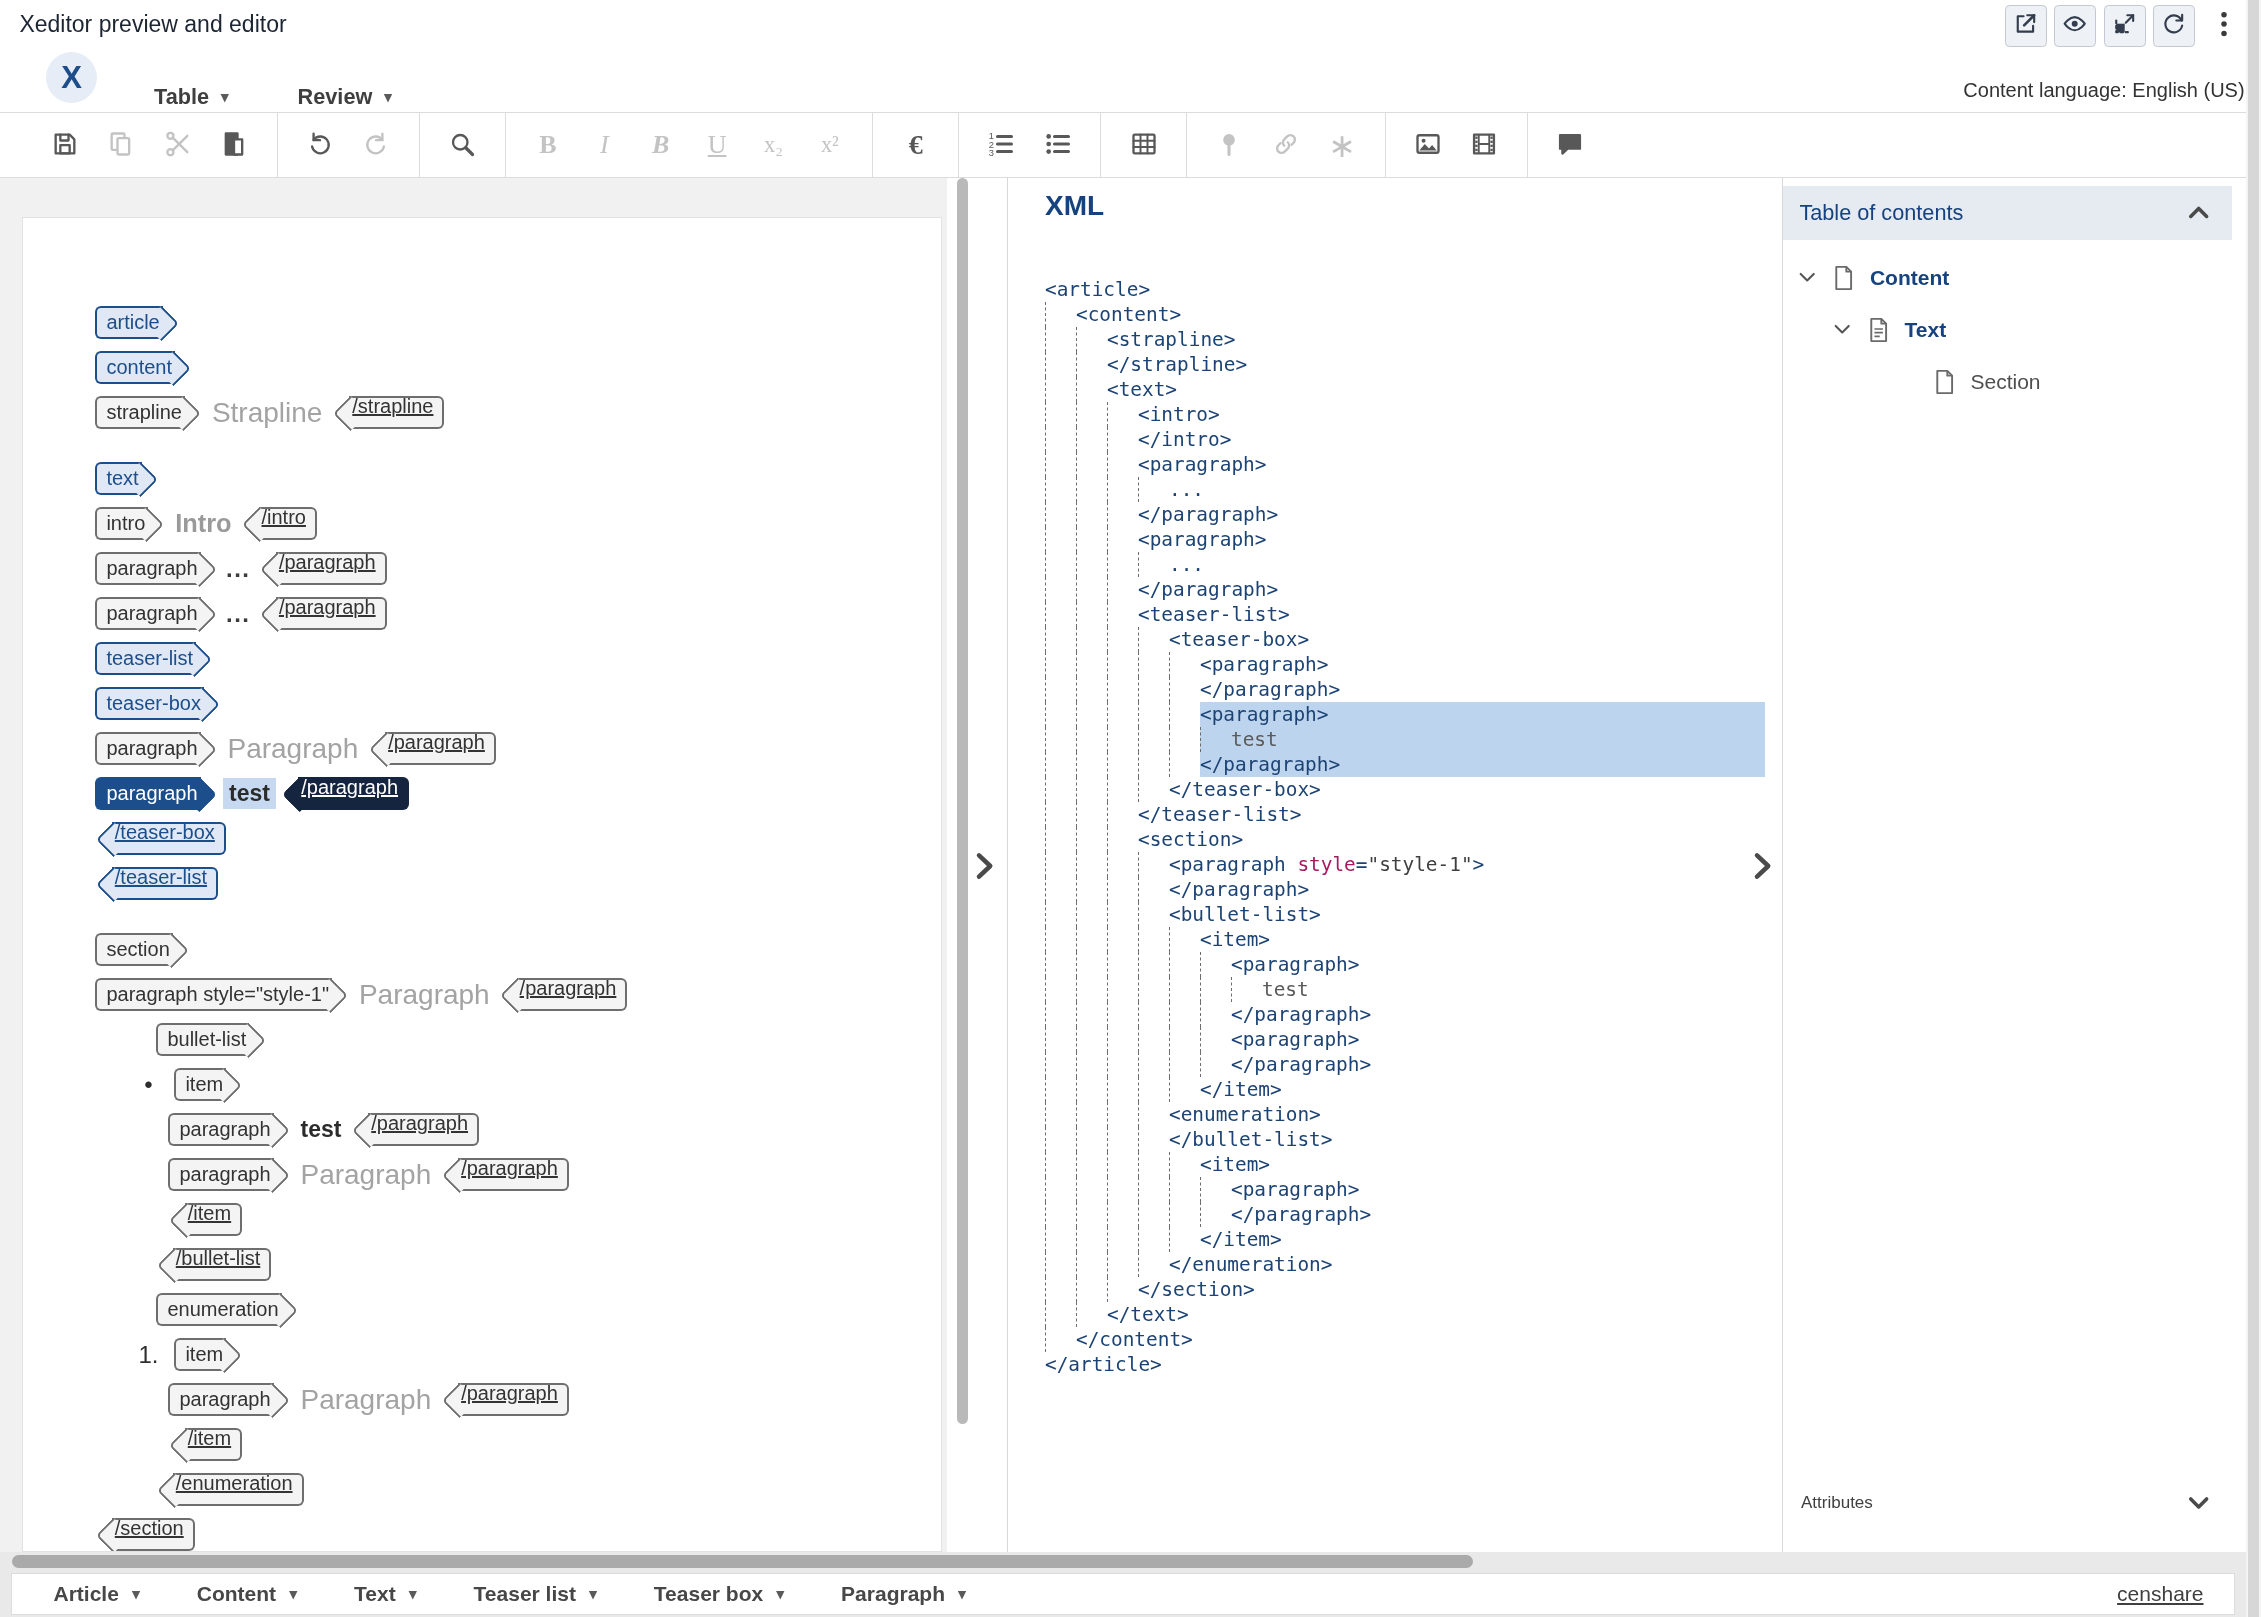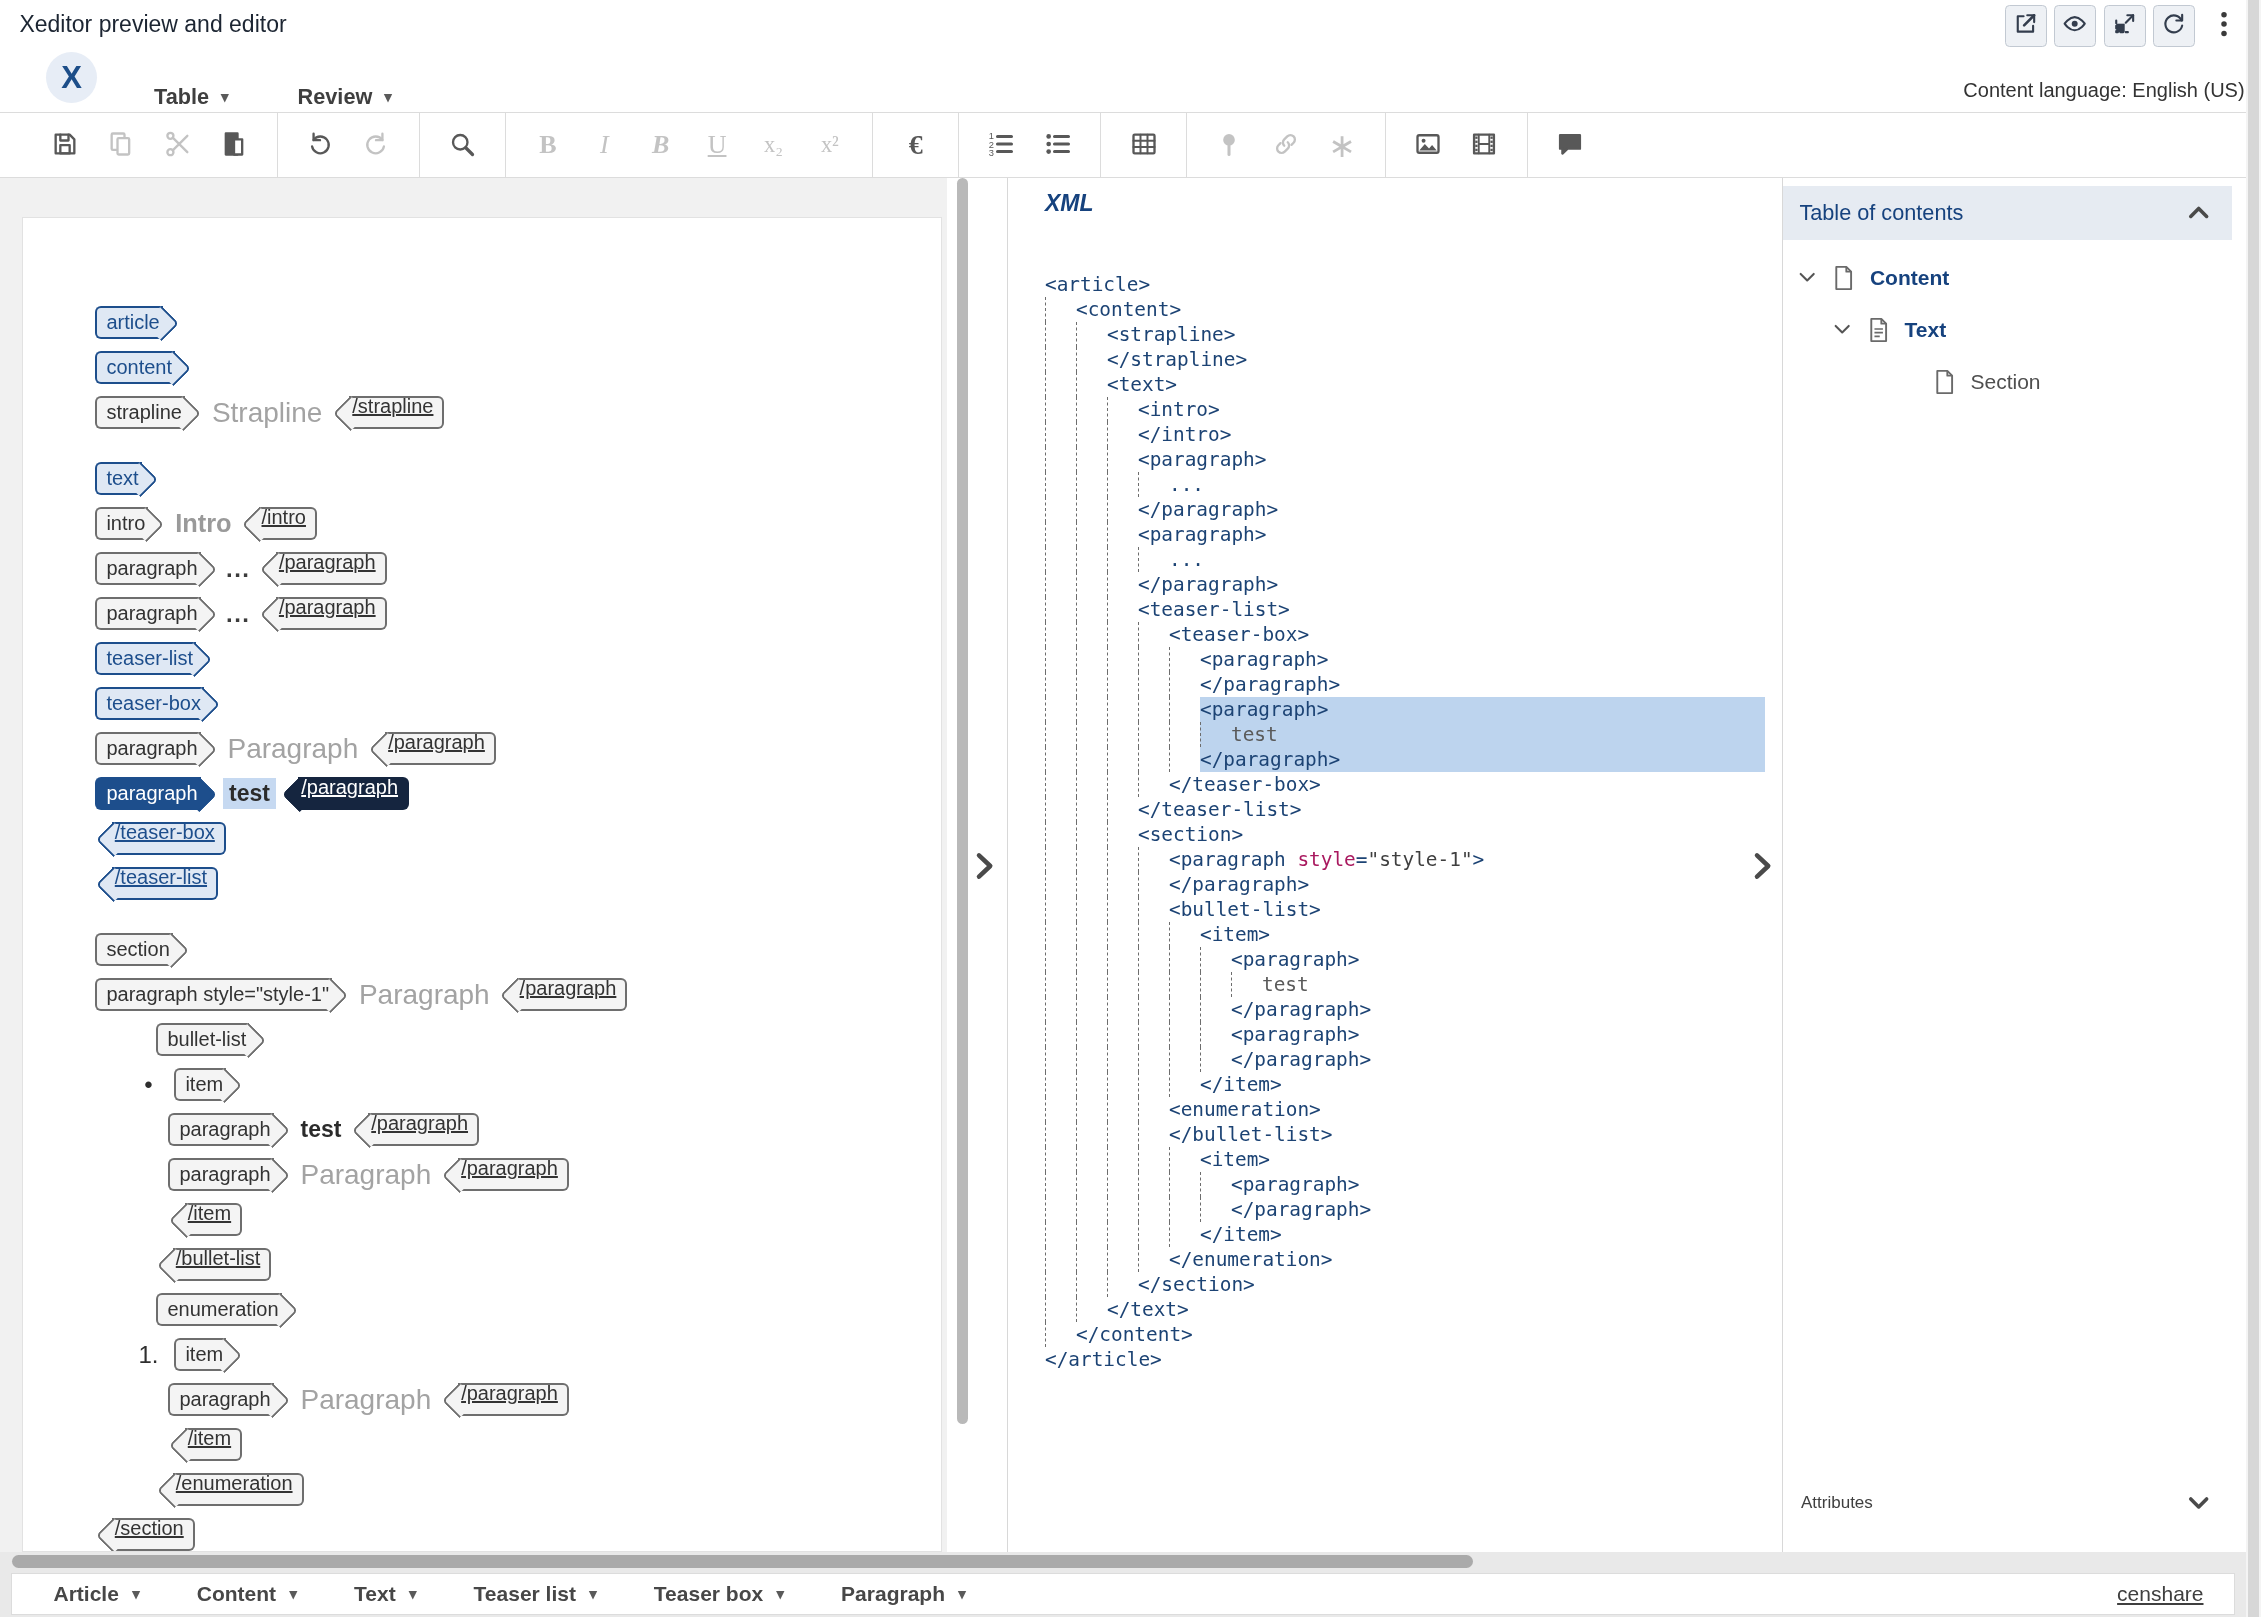--- a/index.html
+++ b/index.html
@@ -79,21 +79,21 @@
   .ed-vscroll { position:absolute; left:957px; top:178px; width:11.2px; height:1246px;
                 background:#b9b9b9; border-radius:6px; cursor:pointer; }
   .panel-chevron { position:absolute; color:#4a4a4a; cursor:pointer; }
   .panel-chevron svg { width:30px; height:30px; }
   #chev1 { left:969px; top:851px; }
   #chev2 { left:1747px; top:851px; }
 
   
   .xml-panel { position:absolute; left:1007px; top:178px; width:774px; height:1374px; background:#fff;
                border-left:1.5px solid #d8d8d8; padding:12px 0 0 37px; overflow:hidden; }
-  .xml-title { font-size:23px; font-weight:700; color:#16427e;font-style:italic; }
+  .xml-title { font-size:28px; font-weight:700; color:#16427e; }
   .xml-code { margin-top:55px; font-family:"DejaVu Sans Mono", monospace; font-size:19.4px; color:#1c4374; }
   .xline { display:flex; align-items:center; height:25px; }
   .xsp { width:31px; flex:none; align-self:stretch; border-left:1.5px dashed #6d6d6d; }
   .xhl { flex:1; align-self:stretch; display:flex; align-items:center; background:#bdd4ee; margin-right:16.4px; }
   .xtag  { white-space:pre; }
   .xattr { color:#a9195f; white-space:pre; }
   .xstr  { color:#3f3f3f; white-space:pre; }
   .xtext { color:#5a5a5a; white-space:pre; }
 
   

